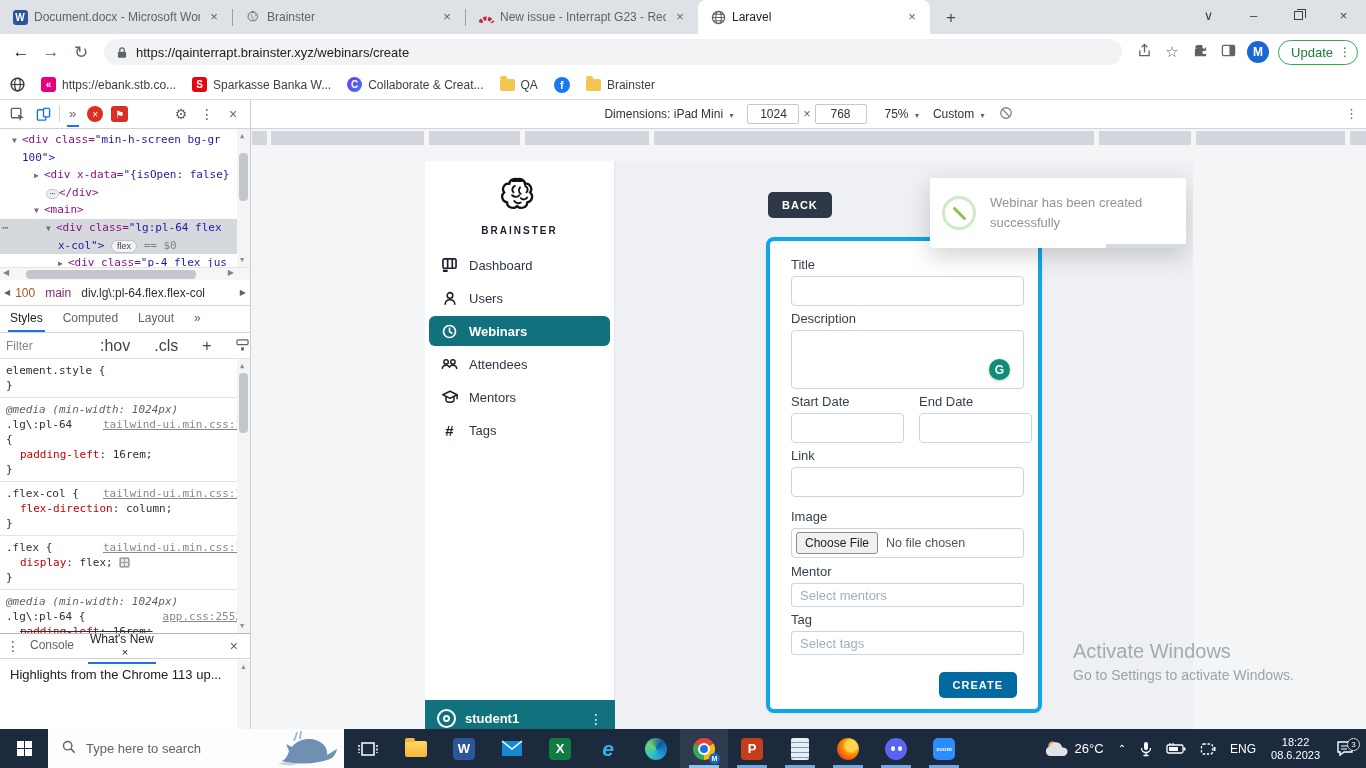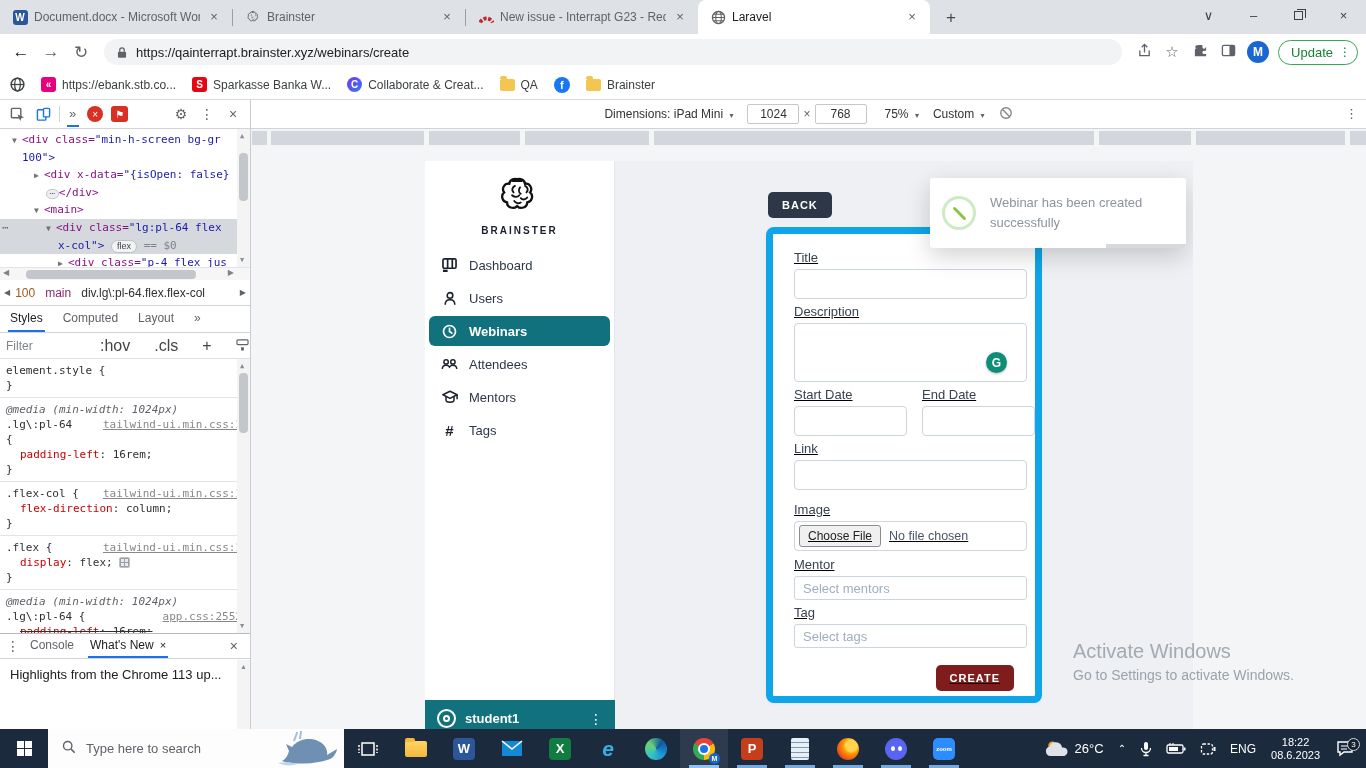--- a/index.html
+++ b/index.html
@@ -92,21 +92,21 @@
   .css-link { color:#888; text-decoration:underline; float:right; }
   .indent1 { padding-left:14px; }
   .strike { text-decoration:line-through; }
   .grid-badge { display:inline-block; width:11px; height:11px; background:#e8eaed; border:1px solid #bdc1c6; border-radius:2px; vertical-align:-2px; background-image:linear-gradient(#9aa0a6 1px,transparent 1px),linear-gradient(90deg,#9aa0a6 1px,transparent 1px); background-size:4px 4px; }
   .styles-vscroll { position:absolute; right:0; top:0; width:13px; height:274px; background:#f4f4f4; text-align:center; }
   .styles-vscroll .thumb { position:absolute; left:2px; right:2px; top:14px; height:60px; background:#c3c6ca; border-radius:4px; }
 
   .dt-drawer { border-top:1px solid #b6b9bd; height:128px; position:relative; }
   .drawer-tabs { height:25px; border-bottom:1px solid #d0d3d8; display:flex; align-items:center; font-size:12px; color:#5f6368; padding:0 4px; }
   .dtab { padding:4px 8px 6px; position:relative; display:flex; align-items:center; }
-  .dtab.on { color:#202124; }
+  .dtab.on { color:#202124;flex-direction:column; }
   .dtab.on:after { content:""; position:absolute; left:6px; right:6px; bottom:0; height:2px; background:#1a73e8; }
   .dtab .x { margin-left:6px; font-size:11px; }
   .drawer-close { margin-left:auto; font-size:14px; color:#5f6368; padding:0 8px; }
   .drawer-body { padding:8px 10px; font-size:13px; color:#202124; position:relative; height:102px; overflow:hidden; }
   .blue-frag { position:absolute; left:34px; top:84px; height:10px; overflow:hidden; display:flex; gap:8px; }
   .blue-frag i { display:block; width:70px; height:18px; background:#1a73e8; border-radius:3px 3px 0 0; opacity:.8; }
   .drawer-vscroll { position:absolute; right:0; top:26px; width:13px; bottom:0; background:#f4f4f4; text-align:center; }
   .drawer-hthumb { position:absolute; left:0; bottom:0; width:150px; height:5px; background:#4a4d52; }
 
   
@@ -131,36 +131,36 @@
   .nav-item .nic { width:17px; height:17px; margin-right:11px; display:flex; align-items:center; justify-content:center; color:#1a202c; font-weight:bold; }
   .nav-item.on { background:#11727e; color:#fff; font-weight:bold; }
   .nav-item.on .nic { color:#fff; }
   .sb-user { position:absolute; left:0; bottom:0; width:190px; height:37px; background:#11727e; color:#fff; display:flex; align-items:center; padding:0 12px; }
   .sb-user .uname { font-size:13px; font-weight:bold; margin-left:9px; }
   .sb-user .udots { margin-left:auto; font-size:14px; }
   .avatar-ring { width:19px; height:19px; border:2px solid #fff; border-radius:50%; display:flex; align-items:center; justify-content:center; }
   .avatar-ring i { width:7px; height:7px; border:2px solid #fff; border-radius:50%; display:block; }
 
   .back-btn { position:absolute; left:343px; top:31px; background:#2d3748; color:#fff; font-size:11px; font-weight:bold; letter-spacing:1px; padding:7px 14px; border-radius:5px; }
-  .form-card { position:absolute; left:341px; top:66px; width:276px; height:476px; background:#fff; border:7px solid #0ea5e9; border-radius:8px; box-shadow:0 1px 3px rgba(0,0,0,.05); padding:16px 21px 0;text-decoration:underline; }
+  .form-card { position:absolute; left:341px; top:76px; width:276px; height:476px; background:#fff; border:4px solid #0ea5e9; border-radius:8px; box-shadow:0 1px 3px rgba(0,0,0,.05); padding:16px 21px 0; }
   .flabel { font-size:13px; color:#374151; margin-bottom:4px; }
   .finput { width:233px; height:30px; border:1px solid #cbd5e0; border-radius:4px; background:#fff; outline:none; padding:0 8px; font-size:13px; margin-bottom:5px; }
   .farea-wrap { position:relative; margin-bottom:5px; }
   .farea { width:233px; height:59px; border:1px solid #cbd5e0; border-radius:4px; resize:none; outline:none; padding:6px 8px; font-size:13px; font-family:inherit; display:block; }
   .gram { position:absolute; right:7px; bottom:9px; width:21px; height:21px; border-radius:50%; background:#0e8e76; color:#fff; font-size:12px; font-weight:bold; display:flex; align-items:center; justify-content:center; box-shadow:0 1px 3px rgba(0,0,0,.25); }
   .dates-row { display:flex; gap:15px; }
   .dates-row .col { width:113px; }
   .dinput { width:113px; height:30px; border:1px solid #cbd5e0; border-radius:4px; outline:none; padding:0 8px; font-size:13px; margin-bottom:5px; }
   .file-box { width:233px; height:30px; border:1px solid #cbd5e0; border-radius:4px; display:flex; align-items:center; padding:0 4px; margin-bottom:6px; }
   .choose-btn { border:1px solid #8d8d8d; background:#f0f0f0; border-radius:3px; font-size:12px; color:#222; padding:3px 8px; }
   .nofile { font-size:12.5px; color:#4a5568; margin-left:8px; }
   .sel-input { width:233px; height:24px; border:1px solid #cbd5e0; border-radius:3px; outline:none; padding:0 8px; font-size:13px; margin-bottom:5px; }
   .finput::placeholder,.sel-input::placeholder { color:#a0aec0; }
   .create-row { display:flex; justify-content:flex-end; margin-top:12px; }
-  .create-btn { background:#7f1d1d; color:#fff; font-size:11px; font-weight:bold; letter-spacing:1px; padding:7px 14px; border-radius:5px; }
+  .create-btn { background:#0369a1; color:#fff; font-size:11px; font-weight:bold; letter-spacing:1px; padding:7px 14px; border-radius:5px; }
   .mb12 { margin-bottom:12px; }
 
   .toast { position:absolute; left:505px; top:17px; width:256px; height:70px; background:#fff; border-radius:3px; box-shadow:0 8px 24px rgba(0,0,0,.18); display:flex; align-items:center; overflow:hidden; }
   .toast-ic { width:34px; height:34px; border:3px solid #cdebc2; border-radius:50%; margin-left:12px; position:relative; flex:none; }
   .toast-ic i { position:absolute; left:13px; top:6px; width:3px; height:17px; background:#8bc34a; border-radius:2px; transform:rotate(-45deg); display:block; }
   .toast-msg { font-size:13px; line-height:20px; color:#8d949c; margin-left:14px; width:160px; }
   .toast-prog { position:absolute; right:0; bottom:0; width:80px; height:4px; background:#d7dadd; }
 
   .watermark { position:absolute; left:1073px; top:640px; color:#a2aab2; z-index:30; }
   .watermark .w1 { font-size:20px; }

